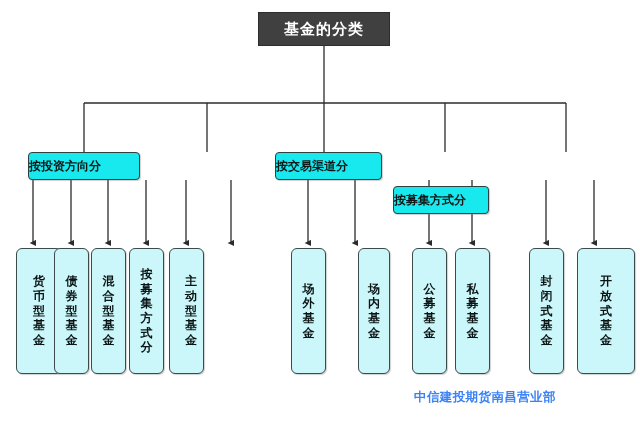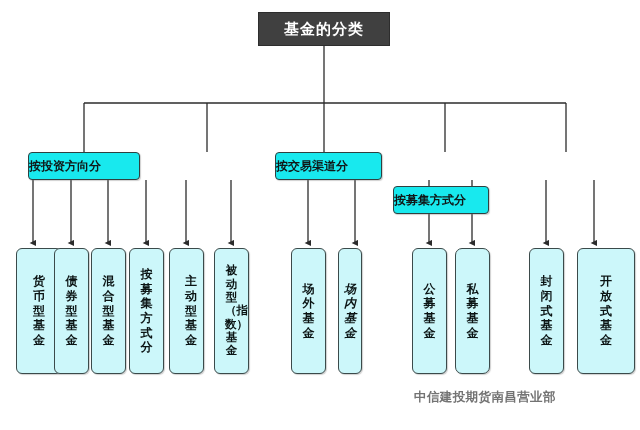--- a/index.html
+++ b/index.html
@@ -101,21 +101,21 @@
   .leaf-box.tall .label {
     line-height: 1.16;
     font-size: 11.5px;
   }
 
   
   .footer-note {
     position: absolute;
     left: 414px;
     top: 389px;
-    color: #737373;
+    color: #3b82f6;
     font-size: 12.5px;
     font-weight: bold;
     letter-spacing: 0.4px;
     white-space: nowrap;
   }
 </style>
 </head>
 <body>
 
 <div id="canvas">
@@ -184,35 +184,32 @@
   <div class="leaf-box" style="left:91px;  width:35px;">
     <span class="label">混合型基金</span>
   </div>
   <div class="leaf-box" style="left:129px; width:35px;">
     <span class="label">按募集方式分</span>
   </div>
 
   <div class="leaf-box" style="left:169px; width:35px;padding-left:9px;">
     <span class="label">主动型基金</span>
   </div>
-  <div class="leaf-box tall" style="left:214px; width:35px;">
-    <span class="label">被动型（指数）基金</span>
-  </div>
 
   <div class="leaf-box" style="left:291px; width:35px;">
     <span class="label">场外基金</span>
   </div>
-  <div class="leaf-box" style="left:338px; width:24px;font-style:italic;">
+  <div class="leaf-box" style="left:358px; width:32px;">
     <span class="label">场内基金</span>
   </div>
 
   <div class="leaf-box" style="left:412px; width:35px;">
     <span class="label">公募基金</span>
   </div>
-  <div class="leaf-box" style="left:455px; width:35px;border-radius:7px;">
+  <div class="leaf-box" style="left:455px; width:35px;">
     <span class="label">私募基金</span>
   </div>
 
   <div class="leaf-box" style="left:529px; width:35px;">
     <span class="label">封闭式基金</span>
   </div>
   <div class="leaf-box" style="left:577px; width:58px;">
     <span class="label">开放式基金</span>
   </div>
 

